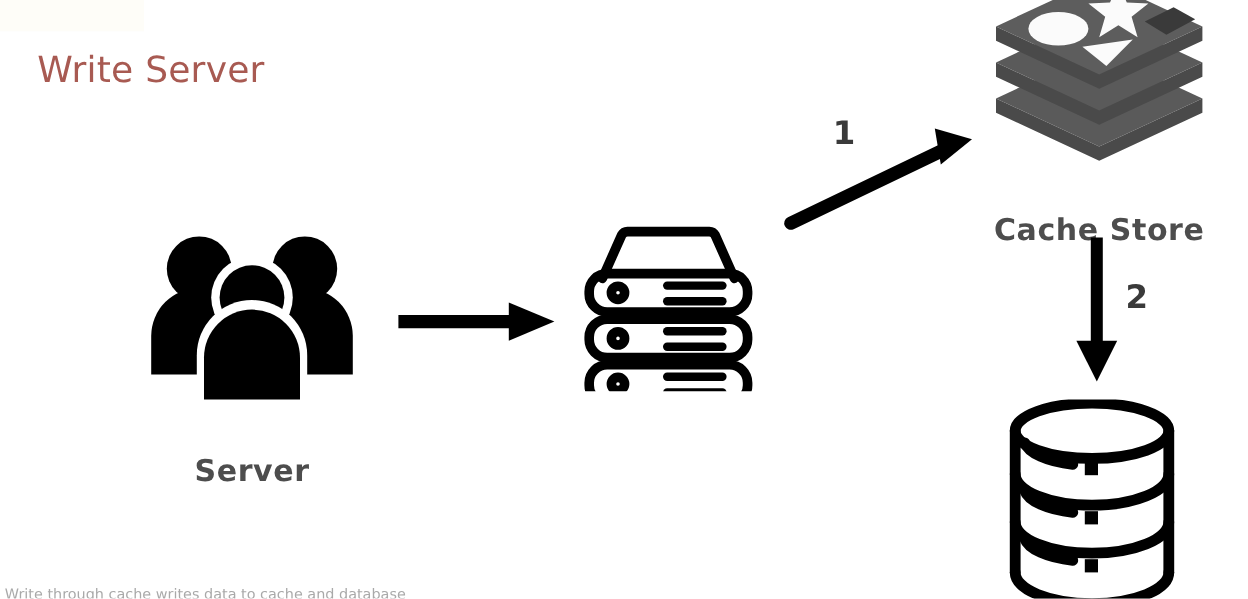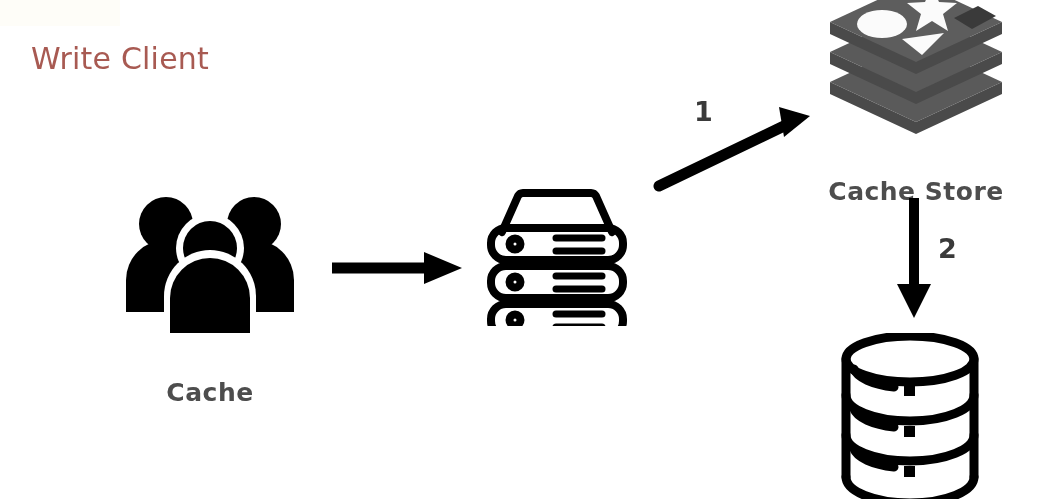--- a/index.html
+++ b/index.html
@@ -98,38 +98,38 @@
     opacity: 0.75;
   }
 </style>
 </head>
 <body>
 
 <div id="canvas">
 
   <div class="watermark"></div>
 
-  <div class="title">Write Client</div>
+  <div class="title">Write Server</div>
 
   <div class="icon-box" style="left:118px; top:188px; width:184px; height:148px;">
     <svg width="184" height="148" viewBox="0 0 184 148">
 
       <circle cx="48" cy="36" r="27" fill="#000000"></circle>
       <path d="M8 124 L8 92 a40 40 0 0 1 80 0 L88 124 Z" fill="#000000"></path>
 
       <circle cx="136" cy="36" r="27" fill="#000000"></circle>
       <path d="M96 124 L96 92 a40 40 0 0 1 80 0 L176 124 Z" fill="#000000"></path>
 
       <circle cx="92" cy="60" r="34" fill="#ffffff"></circle>
       <circle cx="92" cy="60" r="27" fill="#000000"></circle>
       <path d="M46 148 L46 108 a46 46 0 0 1 92 0 L138 148 Z" fill="#ffffff"></path>
       <path d="M52 145 L52 110 a40 40 0 0 1 80 0 L132 145 Z" fill="#000000"></path>
     </svg>
   </div>
-  <div class="node-label" style="left:118px; top:358px; width:184px;">Cache</div>
+  <div class="node-label" style="left:118px; top:358px; width:184px;">Server</div>
 
   <div class="icon-box" style="left:484px; top:186px; width:146px; height:140px;">
     <svg width="146" height="140" viewBox="0 0 146 140">
       <g fill="none" stroke="#000000" stroke-width="8" stroke-linejoin="round" stroke-linecap="round">
 
         <path d="M18 46 L34 10 a6 6 0 0 1 5 -3 L107 7 a6 6 0 0 1 5 3 L128 46"></path>
 
         <rect x="7" y="42" width="132" height="32" rx="15"></rect>
         <rect x="7" y="80" width="132" height="32" rx="15"></rect>
         <rect x="7" y="118" width="132" height="32" rx="15"></rect>
@@ -213,14 +213,15 @@
 
     <g>
       <line x1="914" y1="198" x2="914" y2="288" stroke="#000000" stroke-width="10"></line>
       <path d="M897 284 L914 318 L931 284 Z" fill="#000000"></path>
     </g>
   </svg>
 
   <div class="step-num" style="left:694px; top:96px;">1</div>
   <div class="step-num" style="left:938px; top:233px;">2</div>
 
+  <div class="bottom-caption">Write through cache writes data to cache and database</div>
 
 </div>
 
 </body></html>

